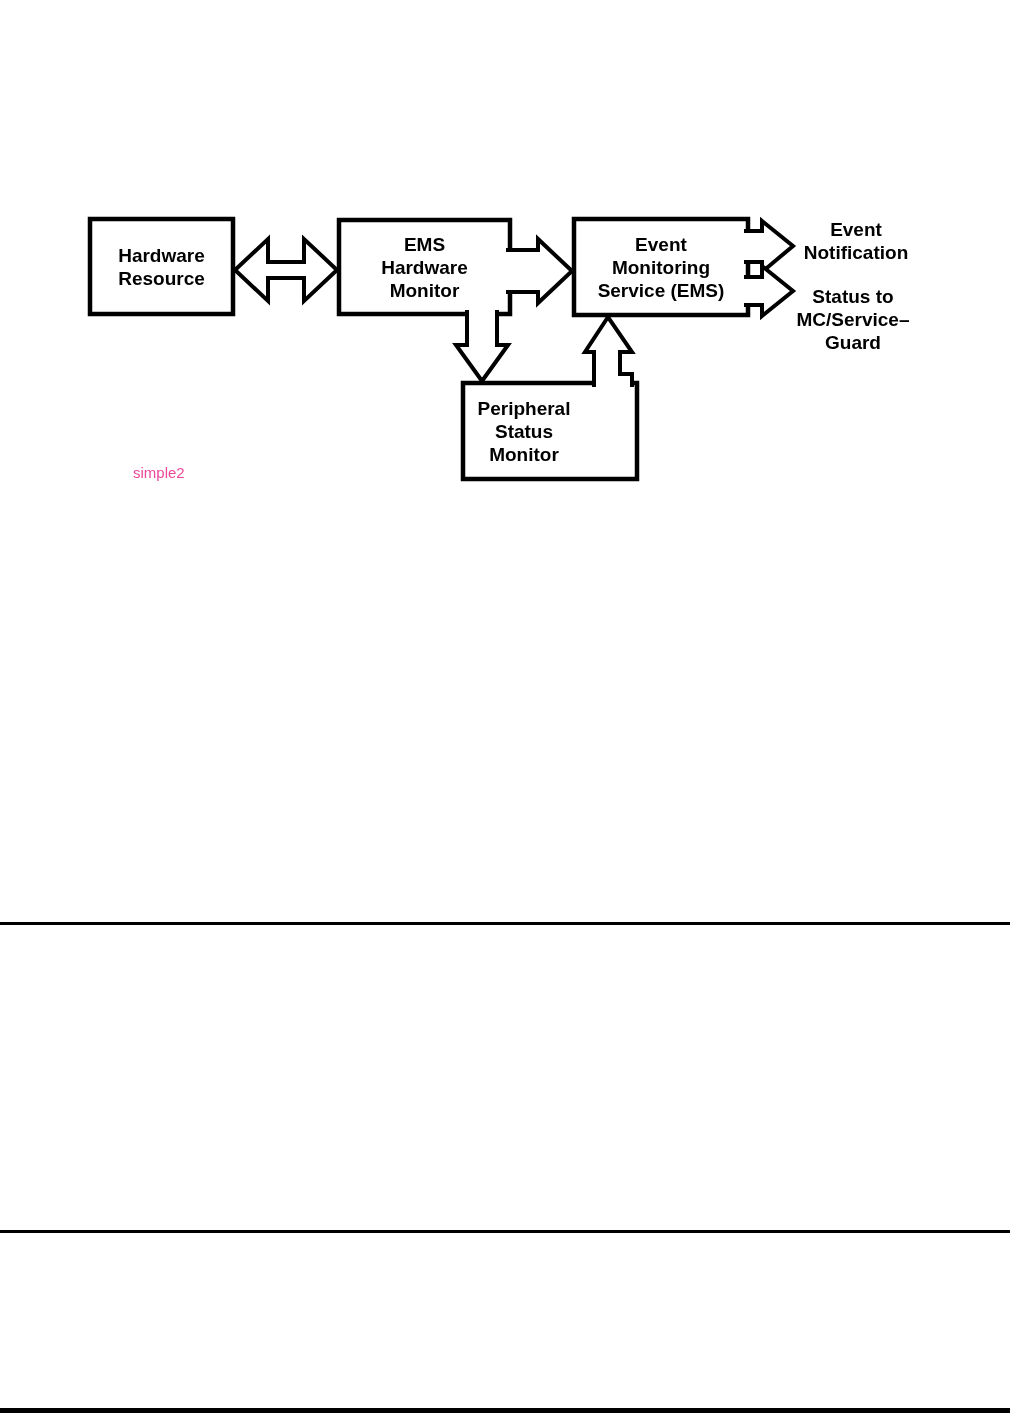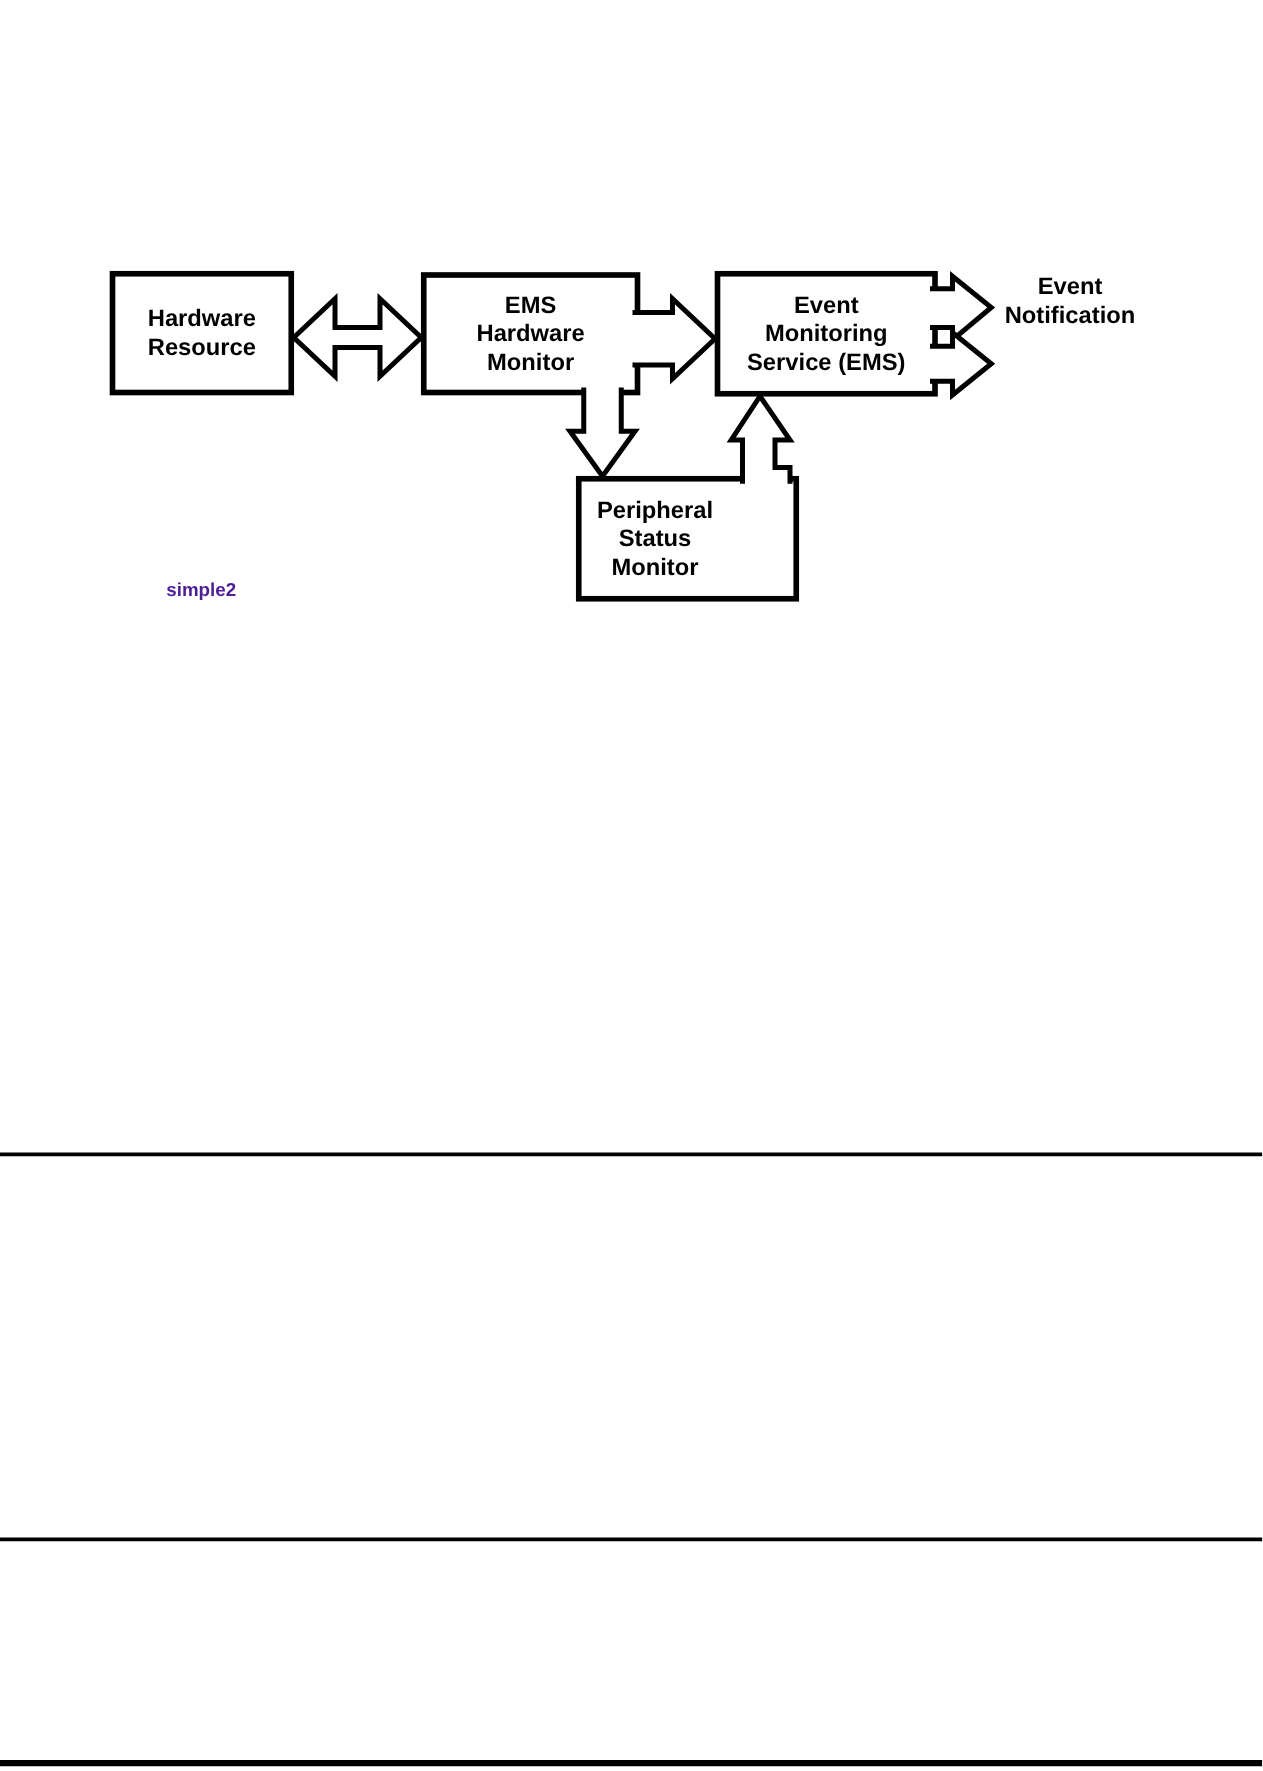--- a/index.html
+++ b/index.html
@@ -40,22 +40,22 @@
   #lbl-ems-hw-monitor      { left: 339px; top: 220px; width: 171px; height:  94px; text-align: center; }
   #lbl-ems-service         { left: 574px; top: 219px; width: 174px; height:  96px; }
   #lbl-peripheral-monitor  { left: 437px; top: 383px; width: 174px; height:  96px; }
   #lbl-event-notification  { left: 789px; top: 215px; width: 134px; height:  52px; }
   #lbl-status-to-sg        { left: 783px; top: 284px; width: 140px; height:  70px; }
   .caption {
     position: absolute;
     left: 133px;
     top: 464px;
     font-size: 15px;
-    font-weight: bold;
-    color: #4c1d95;
+    font-weight: normal;
+    color: #ec4899;
     white-space: nowrap;
   }
   .hrule {
     position: absolute;
     left: 0;
     width: 1010px;
     background: #000000;
   }
   #rule-1 { top:  922px; height: 3px; }
   #rule-2 { top: 1230px; height: 3px; }
@@ -97,20 +97,23 @@
 Monitoring
 Service (EMS)</div>
 
   <div class="node-label" id="lbl-peripheral-monitor">Peripheral
 Status
 Monitor</div>
 
   <div class="out-label" id="lbl-event-notification">Event
 Notification</div>
 
+  <div class="out-label" id="lbl-status-to-sg">Status to
+MC/Service–
+Guard</div>
 
   <div class="caption">simple2</div>
 
   <div class="hrule" id="rule-1"></div>
   <div class="hrule" id="rule-2"></div>
   <div class="hrule" id="rule-3"></div>
 
 </div>
 
 </body></html>

